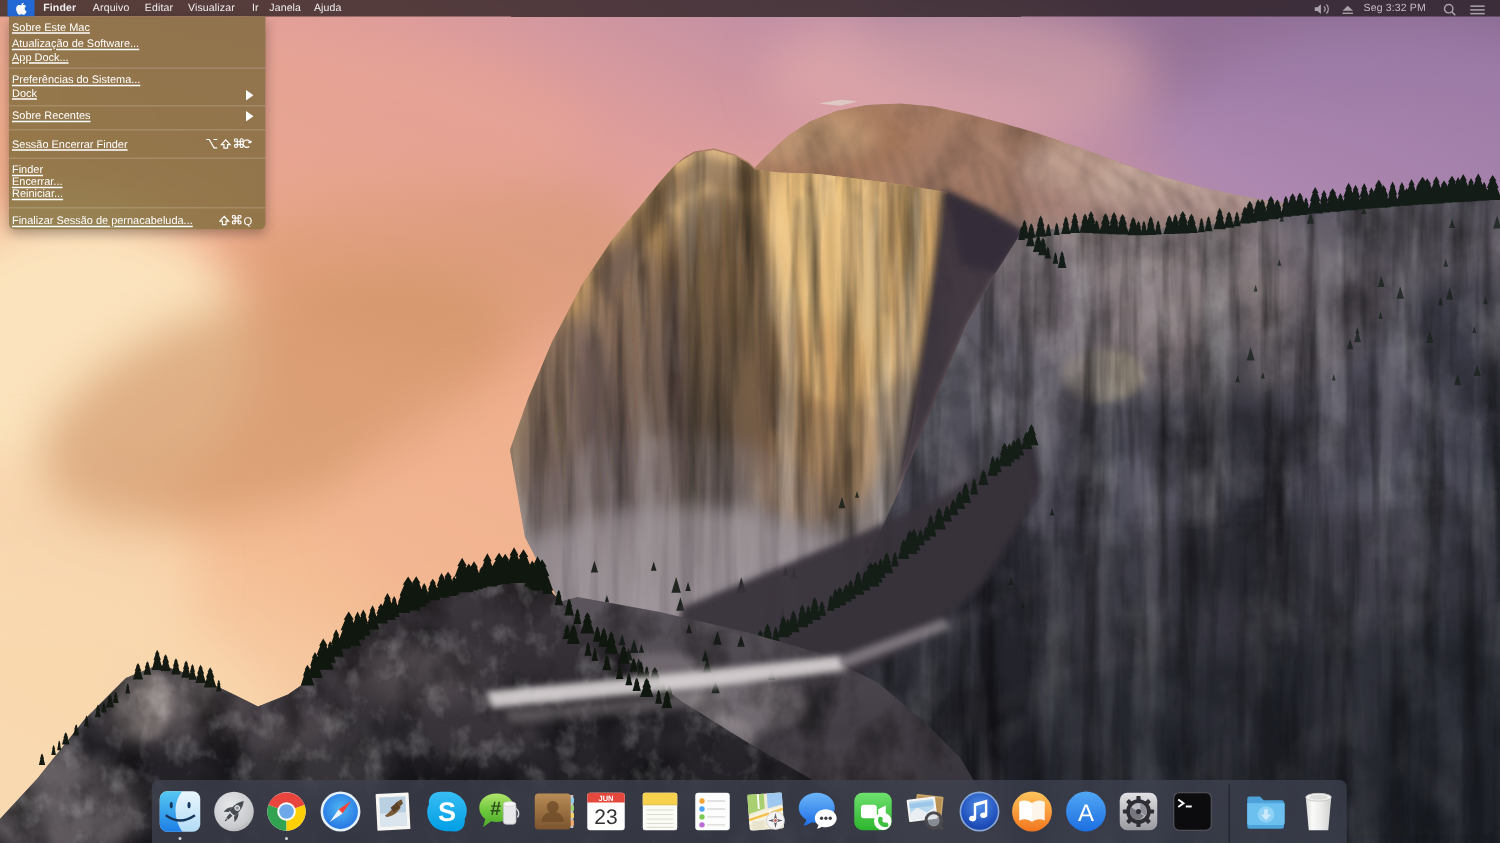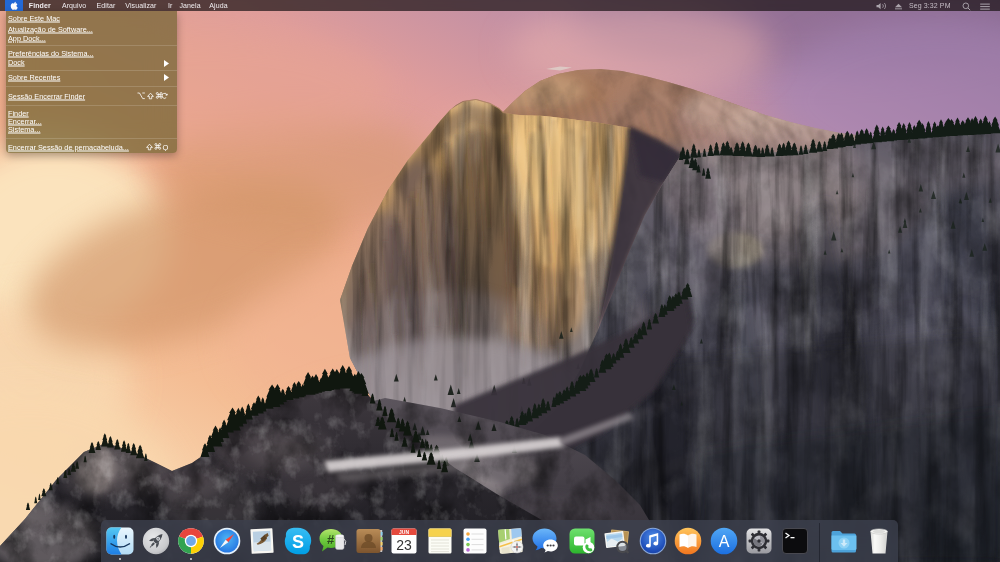--- a/index.html
+++ b/index.html
@@ -452,22 +452,22 @@
         <circle cx="1.3" cy="1.5" r="1"></circle>
         <circle cx="5.1" cy="1.5" r="1"></circle>
         <circle cx="1.3" cy="5.3" r="1"></circle>
         <circle cx="5.1" cy="5.3" r="1"></circle>
         <rect x="2.2" y="2.4" width="2" height="2"></rect>
       </g>
 <path d="M30,3.2 a2.5,2.5 0 1 0 -0.8,2.5 M30,3.2 l0.6,-1.4 M30,3.2 l-1.5,-0.3"></path>
     </svg>
     <div class="di" style="top:102.4px">Finder</div>
     <div class="di" style="top:110.0px">Encerrar...</div>
-    <div class="di" style="top:118.2px">Sistema...</div>
-    <div class="di" style="top:135.6px">Encerrar Sessão de pernacabeluda...</div>
+    <div class="di" style="top:118.2px">Reiniciar...</div>
+    <div class="di" style="top:135.6px">Finalizar Sessão de pernacabeluda...</div>
     <svg style="position:absolute;right:9px;top:132.4px" width="22" height="8" viewBox="0 0 22 8" stroke="#fff" fill="none" stroke-width="0.8">
 <path d="M0.6,4.4 l2.9,-3.2 l2.9,3.2 h-1.7 v2.4 h-2.4 v-2.4 Z"></path>
 <g transform="translate(8.6,0)">
         <circle cx="1.3" cy="1.5" r="1"></circle>
         <circle cx="5.1" cy="1.5" r="1"></circle>
         <circle cx="1.3" cy="5.3" r="1"></circle>
         <circle cx="5.1" cy="5.3" r="1"></circle>
         <rect x="2.2" y="2.4" width="2" height="2"></rect>
       </g>
 <text x="16.4" y="6.8" fill="#fff" stroke="none" font-size="7.5" font-family="Liberation Sans">Q</text>

